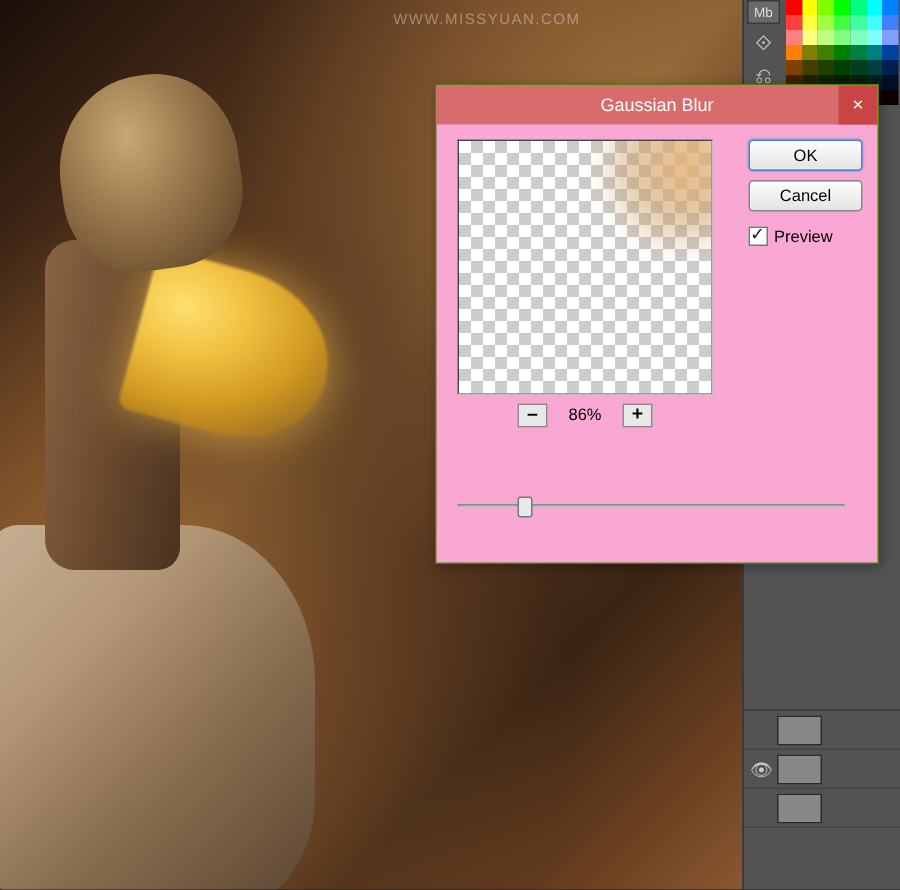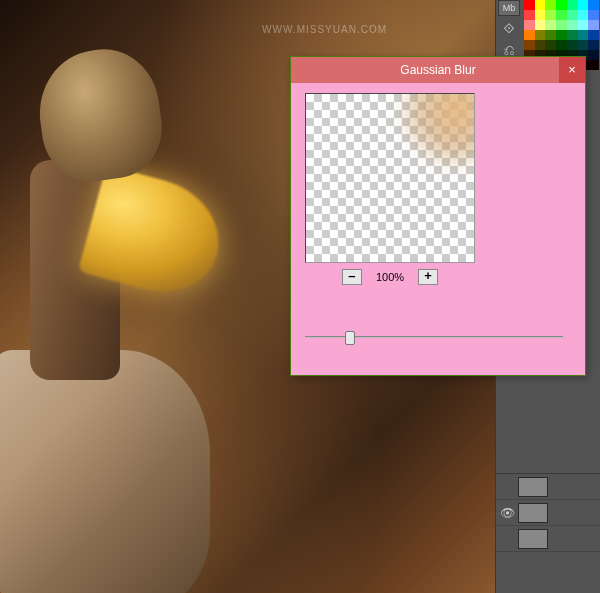--- a/index.html
+++ b/index.html
@@ -7,21 +7,21 @@
 
 .canvas-area { position: absolute; top: 0; left: 0; width: 495px; height: 593px; background: linear-gradient(135deg, #1a0f08 0%, #3d2515 15%, #6b4423 30%, #8b6234 45%, #5a3820 60%, #3a2414 75%, #6b4020 90%, #8a5830 100%); overflow: hidden; }
 .canvas-clouds { position: absolute; inset: 0; background: radial-gradient(ellipse at 70% 20%, rgba(200,140,80,0.4) 0%, transparent 40%), radial-gradient(ellipse at 20% 80%, rgba(180,120,60,0.5) 0%, transparent 50%), radial-gradient(ellipse at 50% 40%, rgba(40,25,15,0.6) 0%, transparent 60%); }
 .figure { position: absolute; left: -40px; top: 40px; width: 280px; height: 520px; }
 .hair { position: absolute; left: 80px; top: 10px; width: 120px; height: 130px; background: radial-gradient(ellipse at 40% 30%, #c9a876 0%, #9b7a4e 40%, #6b4f2e 80%); border-radius: 50% 45% 40% 40%; transform: rotate(-8deg); }
 .body { position: absolute; left: 70px; top: 120px; width: 90px; height: 220px; background: linear-gradient(100deg, #8b6544 0%, #6b4a2e 50%, #4a3220 100%); border-radius: 20px 30px 15px 20px; }
 .wing { position: absolute; left: 130px; top: 140px; width: 130px; height: 110px; background: radial-gradient(ellipse at 20% 30%, #ffe070 0%, #f0c040 30%, #d09820 60%, rgba(160,110,30,0.3) 100%); border-radius: 10% 80% 70% 10%; transform: rotate(15deg); filter: blur(1px); box-shadow: 0 0 30px rgba(255,200,80,0.6); }
 .dress { position: absolute; left: 30px; top: 310px; width: 220px; height: 260px; background: linear-gradient(135deg, #d4c0a8 0%, #b89f82 30%, #8b7256 60%, #5a4632 100%); border-radius: 10% 40% 30% 20%; opacity: 0.85; }
 
 .watermark-top { position: absolute; top: 6px; right: 110px; color: rgba(255,255,255,0.4); font-size: 13px; font-weight: bold; letter-spacing: 1px; }
-.watermark-url { position: absolute; top: 24px; right: 108px; color: rgba(255,255,255,0.35); font-size: 10px; letter-spacing: 1px; }
+.watermark-url { position: absolute; top: 8px; right: 108px; color: rgba(255,255,255,0.35); font-size: 10px; letter-spacing: 1px; }
 
 .right-panel { position: absolute; right: 0; top: 0; width: 105px; height: 593px; background: #535353; border-left: 1px solid #383838; }
 .swatches { position: absolute; top: 0; left: 28px; width: 75px; height: 70px; display: grid; grid-template-columns: repeat(7, 1fr); grid-auto-rows: 10px; gap: 0; }
 .sw { width: 100%; height: 100%; }
 .mb-tab { position: absolute; top: 0; left: 2px; width: 22px; height: 16px; background: #6a6a6a; border: 1px solid #3a3a3a; color: #ddd; font-size: 9px; text-align: center; line-height: 14px; }
 .tool-icons { position: absolute; top: 20px; left: 4px; width: 20px; }
 .tool-icons div { width: 18px; height: 18px; margin-bottom: 4px; color: #ccc; font-size: 14px; text-align: center; }
 
 .layers-area { position: absolute; bottom: 0; left: 0; right: 0; height: 120px; background: #535353; border-top: 1px solid #3a3a3a; }
 .layer-row { height: 26px; border-bottom: 1px solid #454545; display: flex; align-items: center; padding-left: 4px; gap: 4px; }
@@ -146,21 +146,29 @@
   <div class="dialog-title">
     <span>Gaussian Blur</span>
     <div class="dialog-close">×</div>
   </div>
   <div class="dialog-body">
     <div class="preview-box">
       <div class="preview-glow"></div>
     </div>
     <div class="zoom-row">
       <div class="zoom-btn">–</div>
-      <span class="zoom-val">100%</span>
+      <span class="zoom-val">86%</span>
       <div class="zoom-btn">+</div>
     </div>
     <div class="slider">
       <div class="slider-track"></div>
       <div class="slider-thumb"></div>
     </div>
+    <div class="btn-col">
+      <button class="win-btn default">OK</button>
+      <button class="win-btn">Cancel</button>
+      <label class="chk-row">
+        <span class="chk"></span>
+        <span>Preview</span>
+      </label>
+    </div>
   </div>
 </div>
 
 </body></html>

